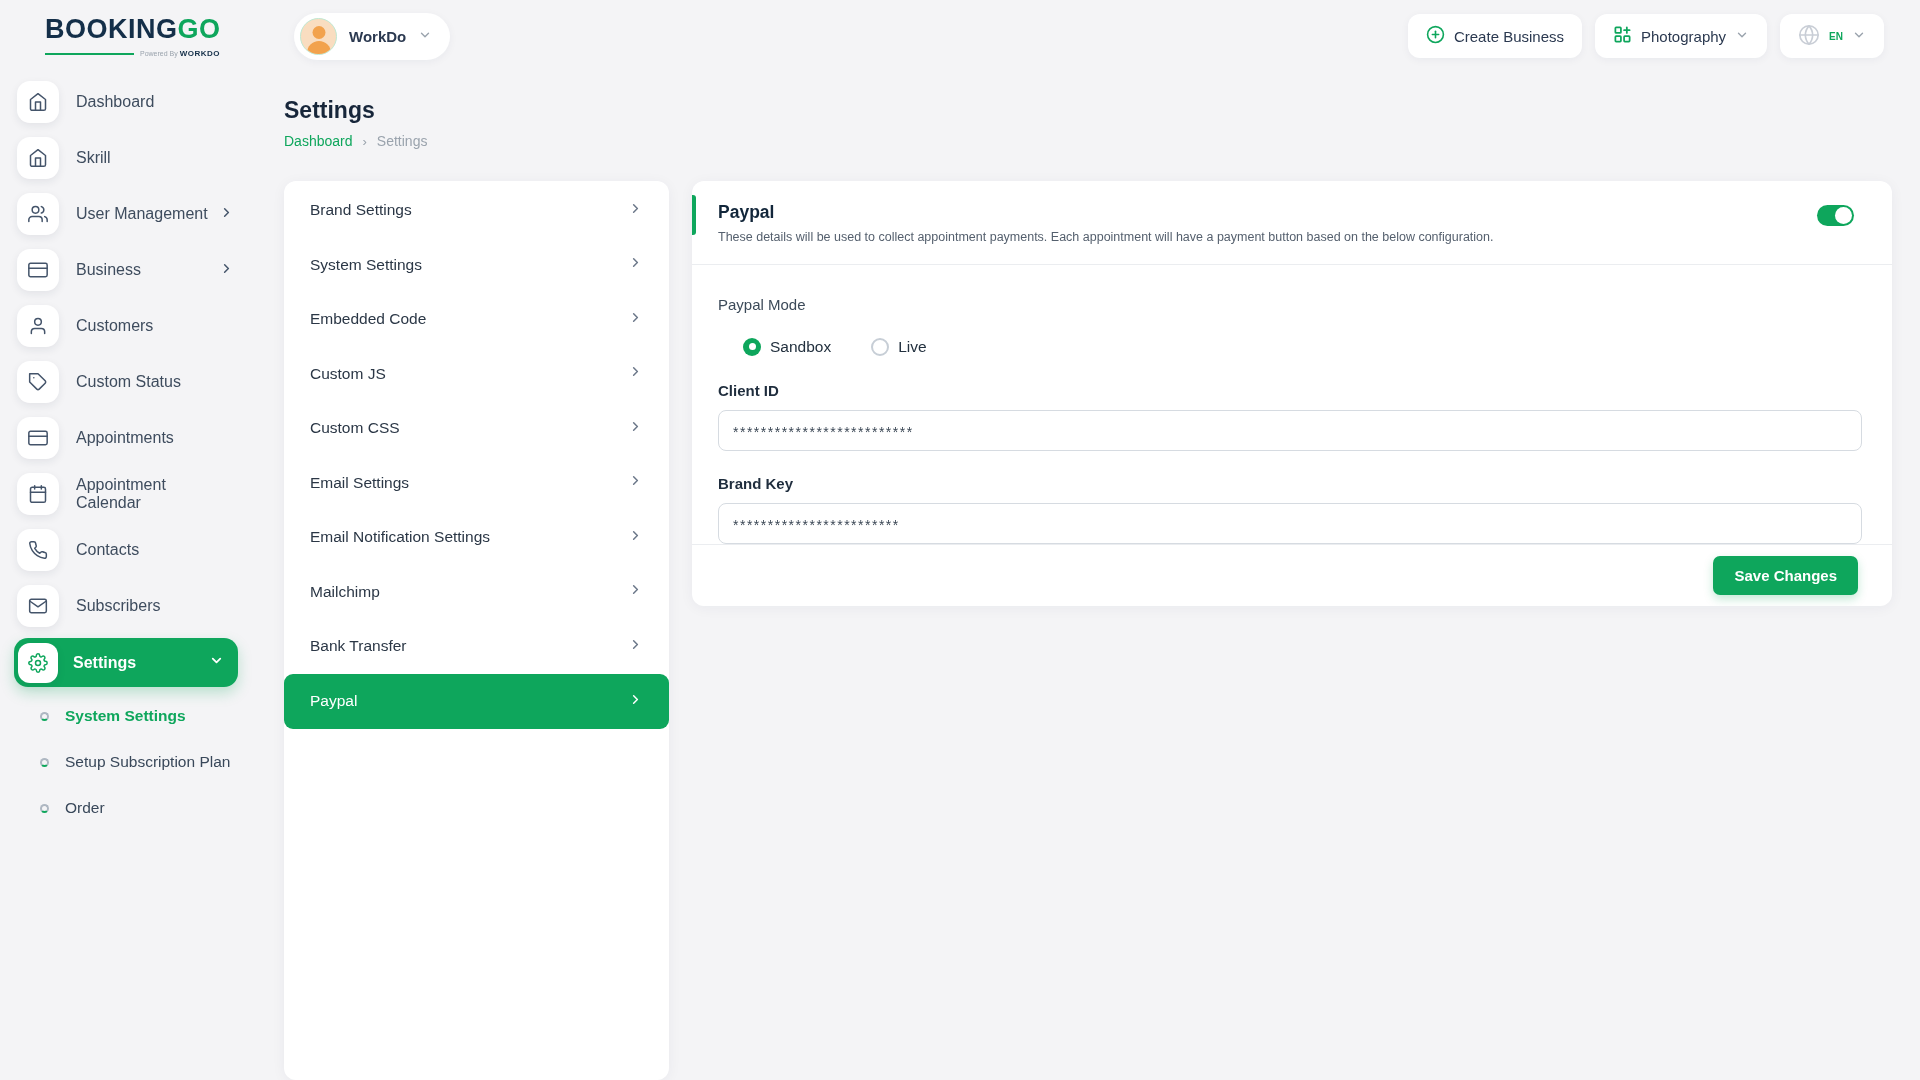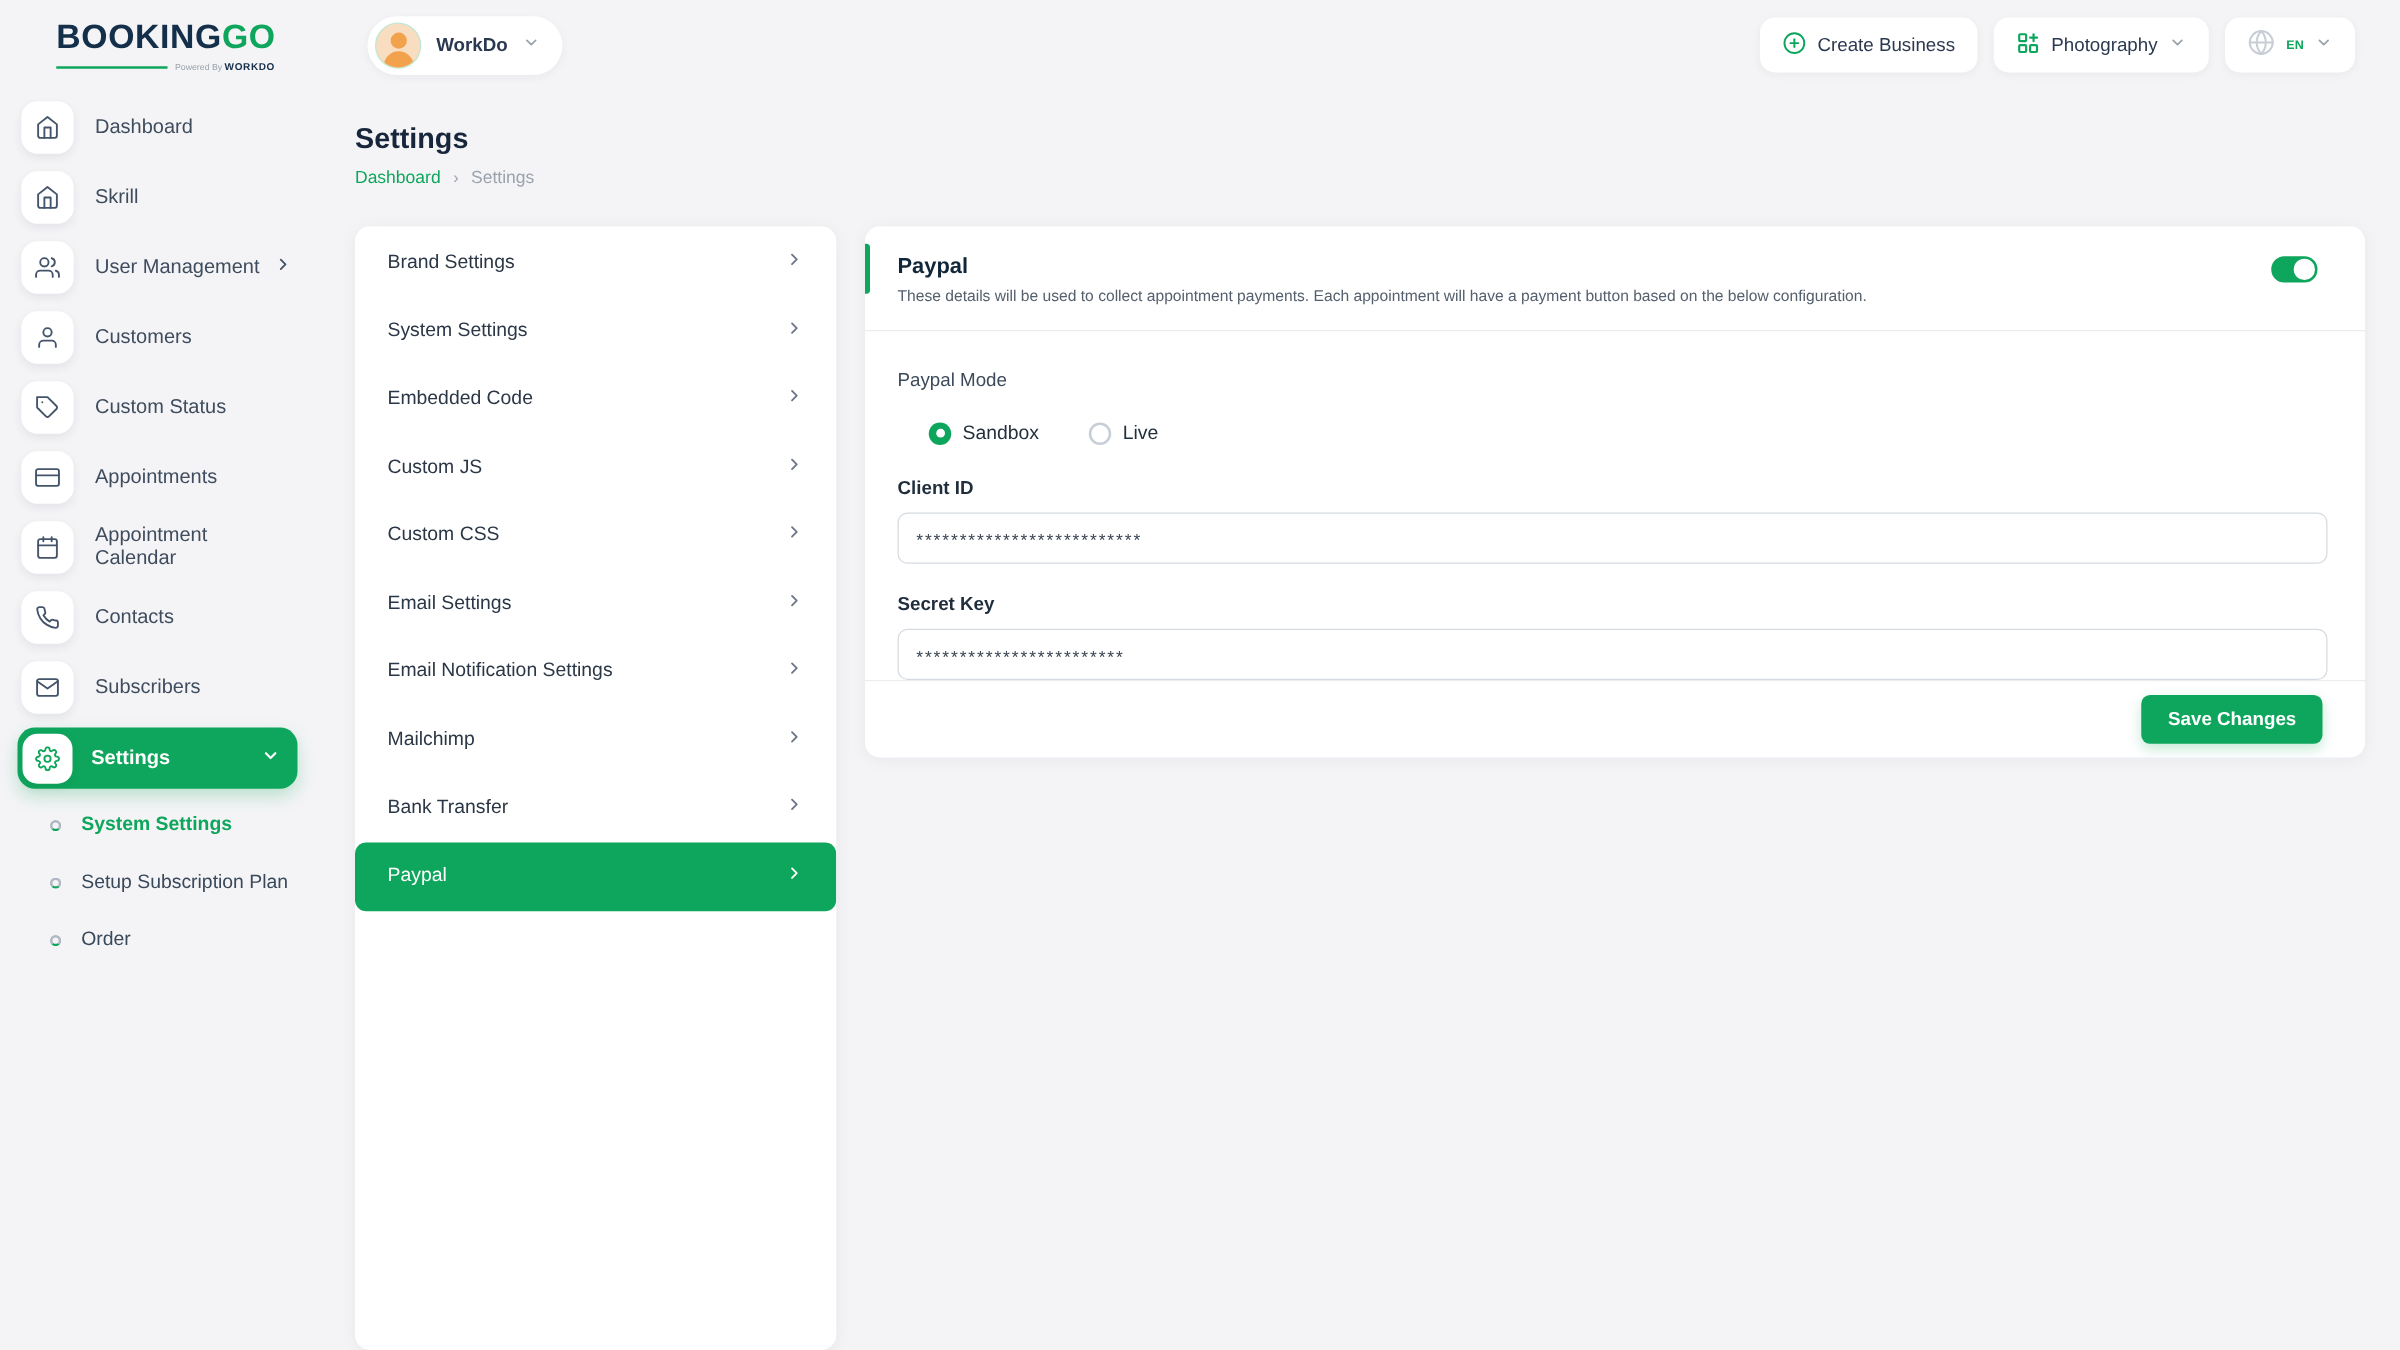--- a/index.html
+++ b/index.html
@@ -234,20 +234,32 @@
       <div class="side-item">
         <span class="icon-box">
           <svg width="20" height="20" viewBox="0 0 24 24" fill="none" stroke-width="1.8" stroke-linecap="round" stroke-linejoin="round">
             <path d="M17 21v-2a4 4 0 0 0-4-4H5a4 4 0 0 0-4 4v2"></path>
             <circle cx="9" cy="7" r="4"></circle>
             <path d="M23 21v-2a4 4 0 0 0-3-3.87"></path>
             <path d="M16 3.13a4 4 0 0 1 0 7.75"></path>
           </svg>
         </span>
         <span class="side-label">User Management</span>
+        <span class="side-chev"><span style="color:#44546a"><svg stroke="#44546a" width="15" height="15" viewBox="0 0 24 24" fill="none" stroke-width="2.4" stroke-linecap="round" stroke-linejoin="round">
+              <polyline points="9 6 15 12 9 18"></polyline>
+            </svg></span></span>
+      </div>
+      <div class="side-item">
+        <span class="icon-box">
+          <svg width="20" height="20" viewBox="0 0 24 24" fill="none" stroke-width="1.8" stroke-linecap="round" stroke-linejoin="round">
+            <rect x="1" y="4" width="22" height="16" rx="2"></rect>
+            <line x1="1" y1="10" x2="23" y2="10"></line>
+          </svg>
+        </span>
+        <span class="side-label">Business</span>
         <span class="side-chev"><span style="color:#44546a"><svg stroke="#44546a" width="15" height="15" viewBox="0 0 24 24" fill="none" stroke-width="2.4" stroke-linecap="round" stroke-linejoin="round">
               <polyline points="9 6 15 12 9 18"></polyline>
             </svg></span></span>
       </div>
       <div class="side-item">
         <span class="icon-box">
           <svg width="20" height="20" viewBox="0 0 24 24" fill="none" stroke-width="1.8" stroke-linecap="round" stroke-linejoin="round">
             <path d="M20 21v-2a4 4 0 0 0-4-4H8a4 4 0 0 0-4 4v2"></path>
             <circle cx="12" cy="7" r="4"></circle>
           </svg>
@@ -416,21 +428,21 @@
             <span class="radio unchecked"></span>
             <span>Live</span>
           </label>
         </div>
       <div class="fields">
         <div class="field">
           <div class="field-label">Client ID</div>
           <input type="text" value="**************************" style="">
         </div>
         <div class="field">
-          <div class="field-label">Secret Key</div>
+          <div class="field-label">Brand Key</div>
           <input type="text" value="************************" style="">
         </div>
       </div>
     </div>
     <div class="panel-foot">
       <button class="save-btn">Save Changes</button>
     </div>
   </div>
 
 </div>

